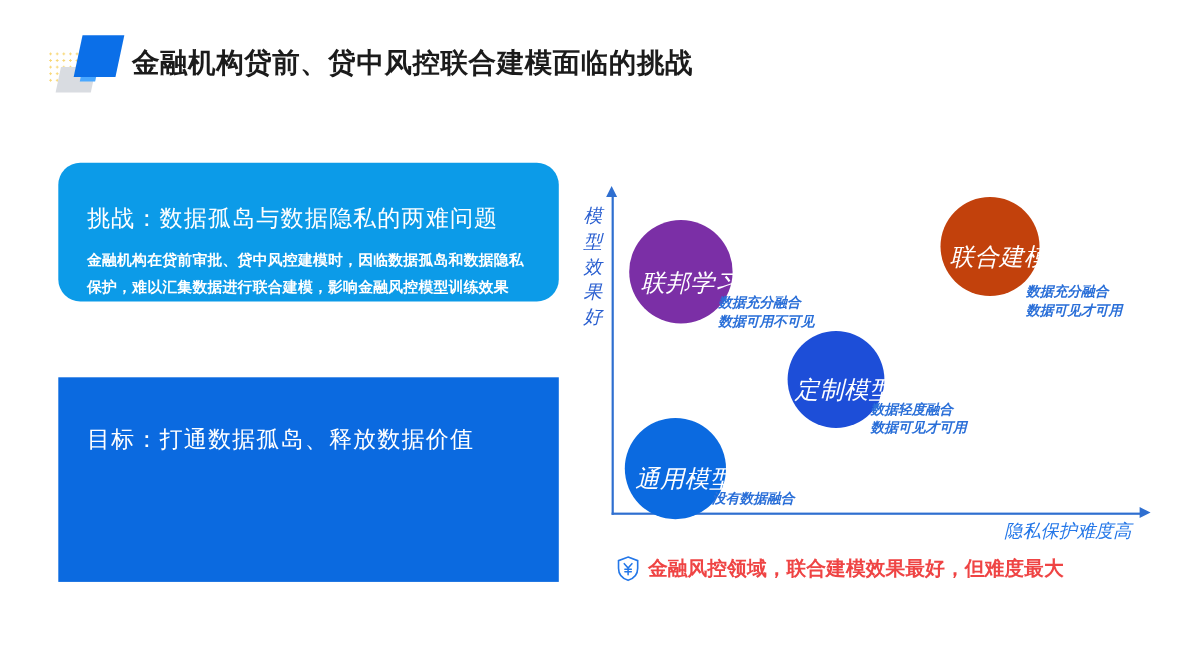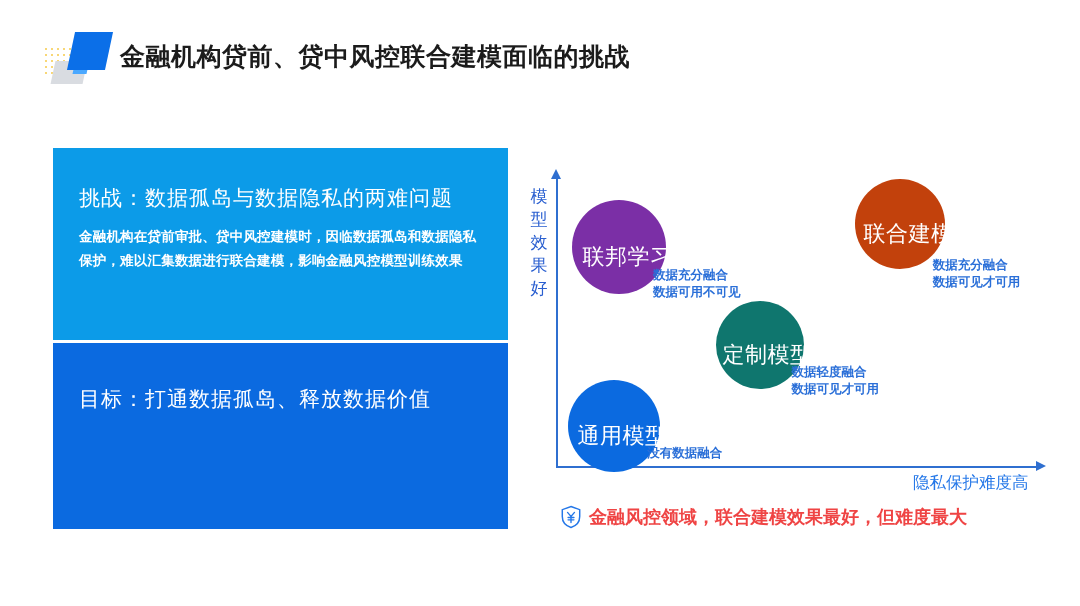--- a/index.html
+++ b/index.html
@@ -84,22 +84,23 @@
 
   
   .panel {
     position: absolute;
     left: 53px;
     width: 455px;
     color: #ffffff;
   }
   #panel-challenge {
     top: 148px;
-    height: 192px;
+    height: 126px;
     background: #0c9be8;
+    border-radius: 20px;
   }
   #panel-goal {
     top: 343px;
     height: 186px;
     background: #0b6ae0;
   }
   .panel-heading {
     position: absolute;
     left: 26px;
     font-size: 21px;
@@ -121,20 +122,21 @@
   #panel-challenge .panel-body { top: 77px; }
   #panel-goal .panel-body { top: 84px; }
 
   
   #chart {
     position: absolute;
     left: 528px;
     top: 160px;
     width: 540px;
     height: 350px;
+    font-style: italic;
   }
   .axis-line {
     position: absolute;
     background: #2f6fd0;
   }
   #y-axis {
     left: 28px;
     top: 18px;
     width: 1.6px;
     height: 290px;
@@ -257,21 +259,21 @@
     <div class="arrow-right"></div>
     <div id="y-axis-label">模型效果好</div>
     <div id="x-axis-label">隐私保护难度高</div>
     <div id="bubble-layer">
         <div class="bubble" style="left: 40.2px; top: 219.68px; width: 92px; height: 92px; background: rgb(11, 106, 224);">
           <span class="bubble-label" style="transform: translate(8.28px, 10.12px);">通用模型</span>
         </div>
         <div class="annot" style="left: 119.32px; top: 285px;">
           <div>没有数据融合</div>
         </div>
-        <div class="bubble" style="left: 187.7px; top: 141.04px; width: 88px; height: 88px; background: #0f766e;">
+        <div class="bubble" style="left: 187.7px; top: 141.04px; width: 88px; height: 88px; background: #1d4ed8;">
           <span class="bubble-label" style="transform: translate(7.92px, 9.68px);">定制模型</span>
         </div>
         <div class="annot" style="left: 263.38px; top: 203.52px;">
           <div>数据轻度融合</div>
           <div>数据可见才可用</div>
         </div>
         <div class="bubble" style="left: 44.05px; top: 40.12px; width: 94px; height: 94px; background: rgb(123, 47, 166);">
           <span class="bubble-label" style="transform: translate(8.46px, 10.34px);">联邦学习</span>
         </div>
         <div class="annot" style="left: 124.89px; top: 106.86px;">

